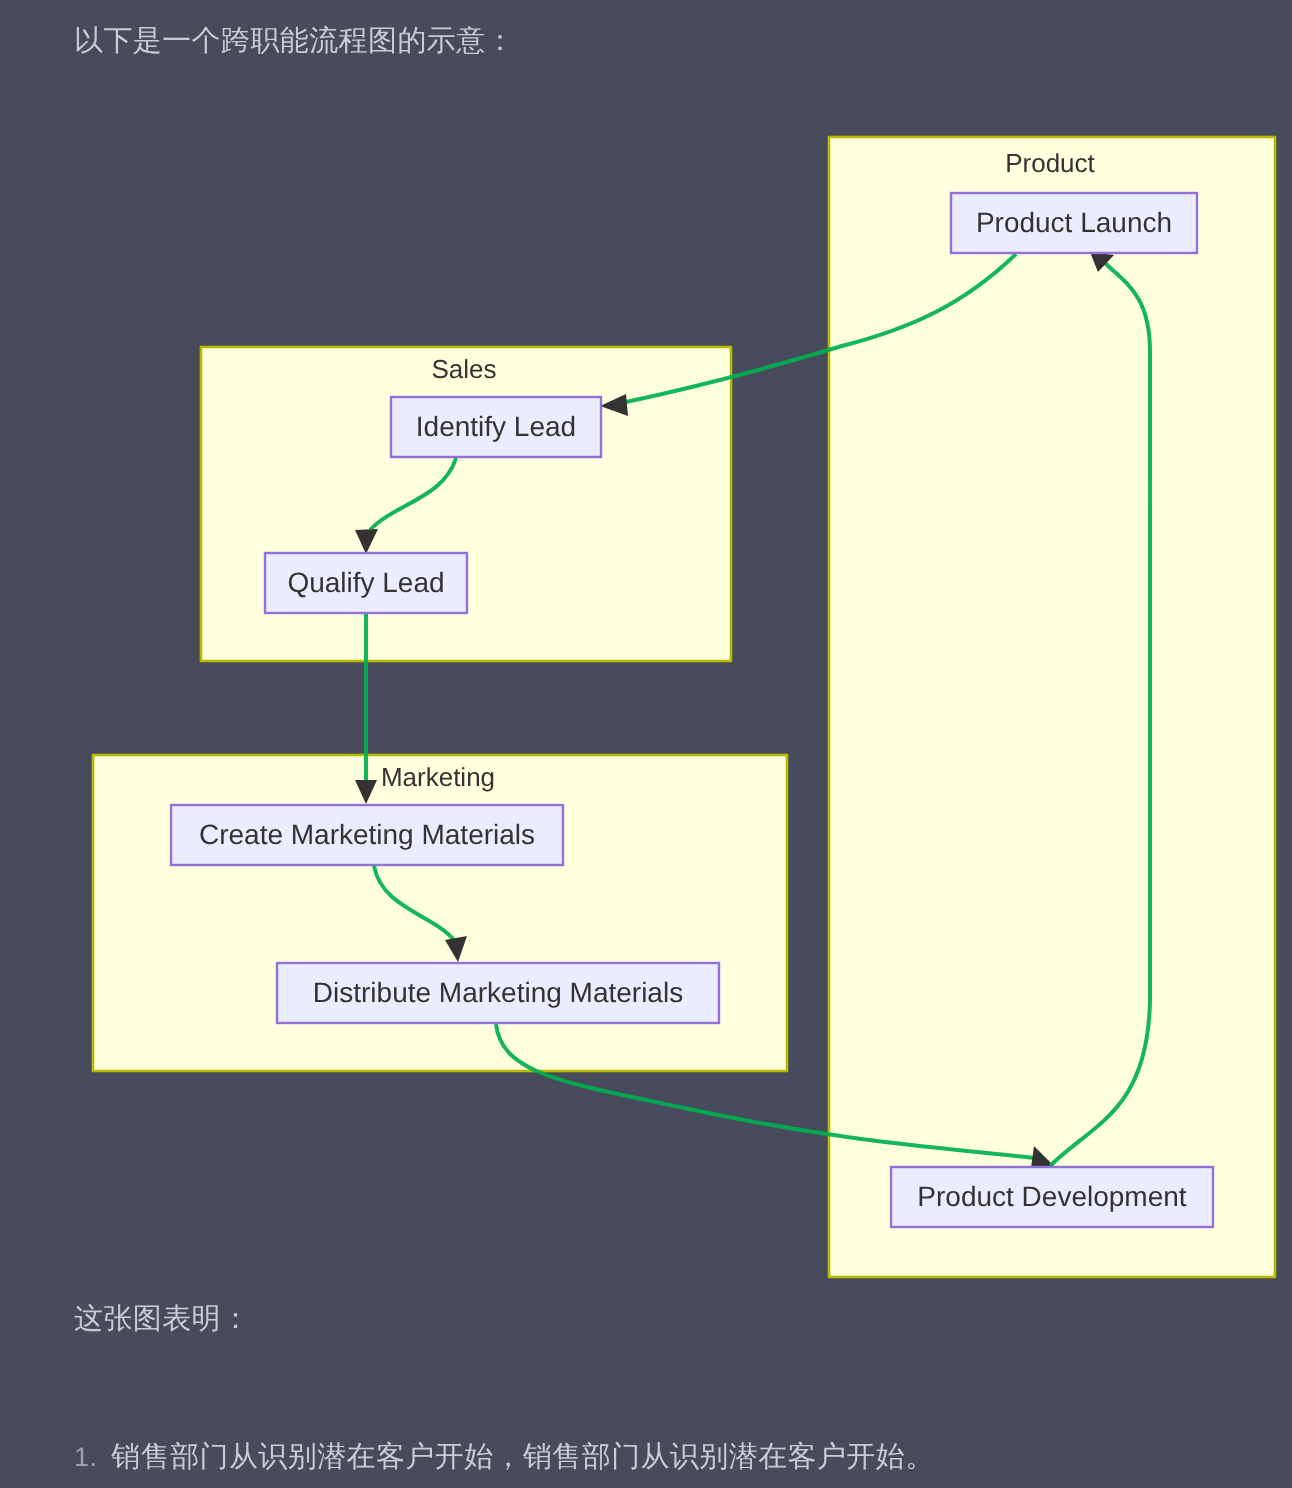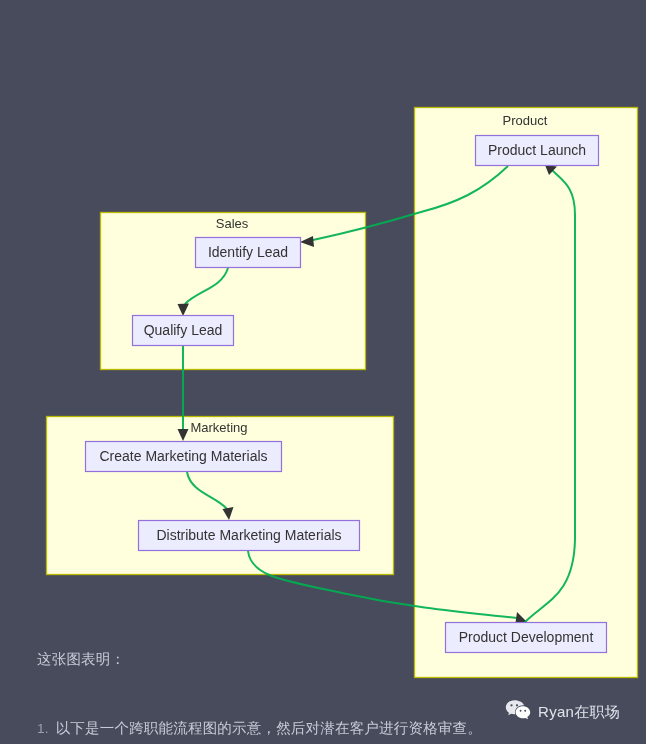--- a/index.html
+++ b/index.html
@@ -28,21 +28,20 @@
     color: #c8ccd8;
     letter-spacing: 0.2px;
     white-space: nowrap;
   }
   .diagram-wrap {
     position: absolute;
     left: 0;
     top: 0;
     width: 620px;
     height: 660px;
-    margin-top: 39px;
   }
   svg.diagram {
     display: block;
     position: absolute;
     left: 0;
     top: 0;
   }
   .lane-rect {
     fill: #ffffde;
     stroke: #b9b900;
@@ -116,20 +115,21 @@
     color: #e2e5ec;
     letter-spacing: 0.3px;
     white-space: nowrap;
   }
 </style>
 </head>
 <body>
 
 <div class="page">
 
+  <div class="intro-text">以下是一个跨职能流程图的示意：</div>
 
   <div class="diagram-wrap">
     <svg class="diagram" width="646" height="660" viewBox="0 0 646 660">
       <g>
 
         <rect class="lane-rect" x="414.5" y="68.5" width="223" height="570" rx="0"></rect>
         <text class="lane-title" x="525" y="86">Product</text>
 
         <rect class="lane-rect" x="100.5" y="173.5" width="265" height="157" rx="0"></rect>
         <text class="lane-title" x="232" y="189">Sales</text>
@@ -189,30 +189,17 @@
           <text class="node-label" x="526" y="599.5">Product Development</text>
         </g>
       </g>
     </svg>
   </div>
 
   <div class="outro-text">这张图表明：</div>
 
   <div class="list-item">
     <span class="list-marker">1.</span>
-    <span>以下是一个跨职能流程图的示意，然后对潜在客户进行资格审查。</span>
+    <span>销售部门从识别潜在客户开始，销售部门从识别潜在客户开始。</span>
   </div>
 
-  <div class="watermark">
-    <span class="wechat-icon">
-      <svg width="26" height="22" viewBox="0 0 26 22" aria-hidden="true">
-        <path d="M9.4 1.2 C4.6 1.2 0.8 4.4 0.8 8.3 c0 2.2 1.2 4.2 3.2 5.5 l-0.8 2.5 2.9 -1.5 c1.0 0.3 2.1 0.5 3.3 0.5 0.3 0 0.6 0 0.9 -0.04 -0.2 -0.6 -0.3 -1.3 -0.3 -1.9 0 -3.9 3.7 -7.0 8.3 -7.0 0.3 0 0.6 0.01 0.9 0.04 C18.3 3.6 14.3 1.2 9.4 1.2 Z" fill="#e6e8ee"></path>
-        <circle cx="6.5" cy="6.3" r="1.15" fill="#474b5c"></circle>
-        <circle cx="12.0" cy="6.3" r="1.15" fill="#474b5c"></circle>
-        <path d="M25.2 13.3 c0 -3.3 -3.3 -6.0 -7.3 -6.0 -4.0 0 -7.3 2.7 -7.3 6.0 0 3.3 3.3 6.0 7.3 6.0 0.9 0 1.8 -0.14 2.6 -0.4 l2.5 1.3 -0.7 -2.1 c1.8 -1.1 2.9 -2.8 2.9 -4.8 Z" fill="#ffffff"></path>
-        <circle cx="15.6" cy="11.8" r="0.95" fill="#474b5c"></circle>
-        <circle cx="20.2" cy="11.8" r="0.95" fill="#474b5c"></circle>
-      </svg>
-    </span>
-    <span class="watermark-label">Ryan在职场</span>
-  </div>
 
 </div>
 
 </body></html>

